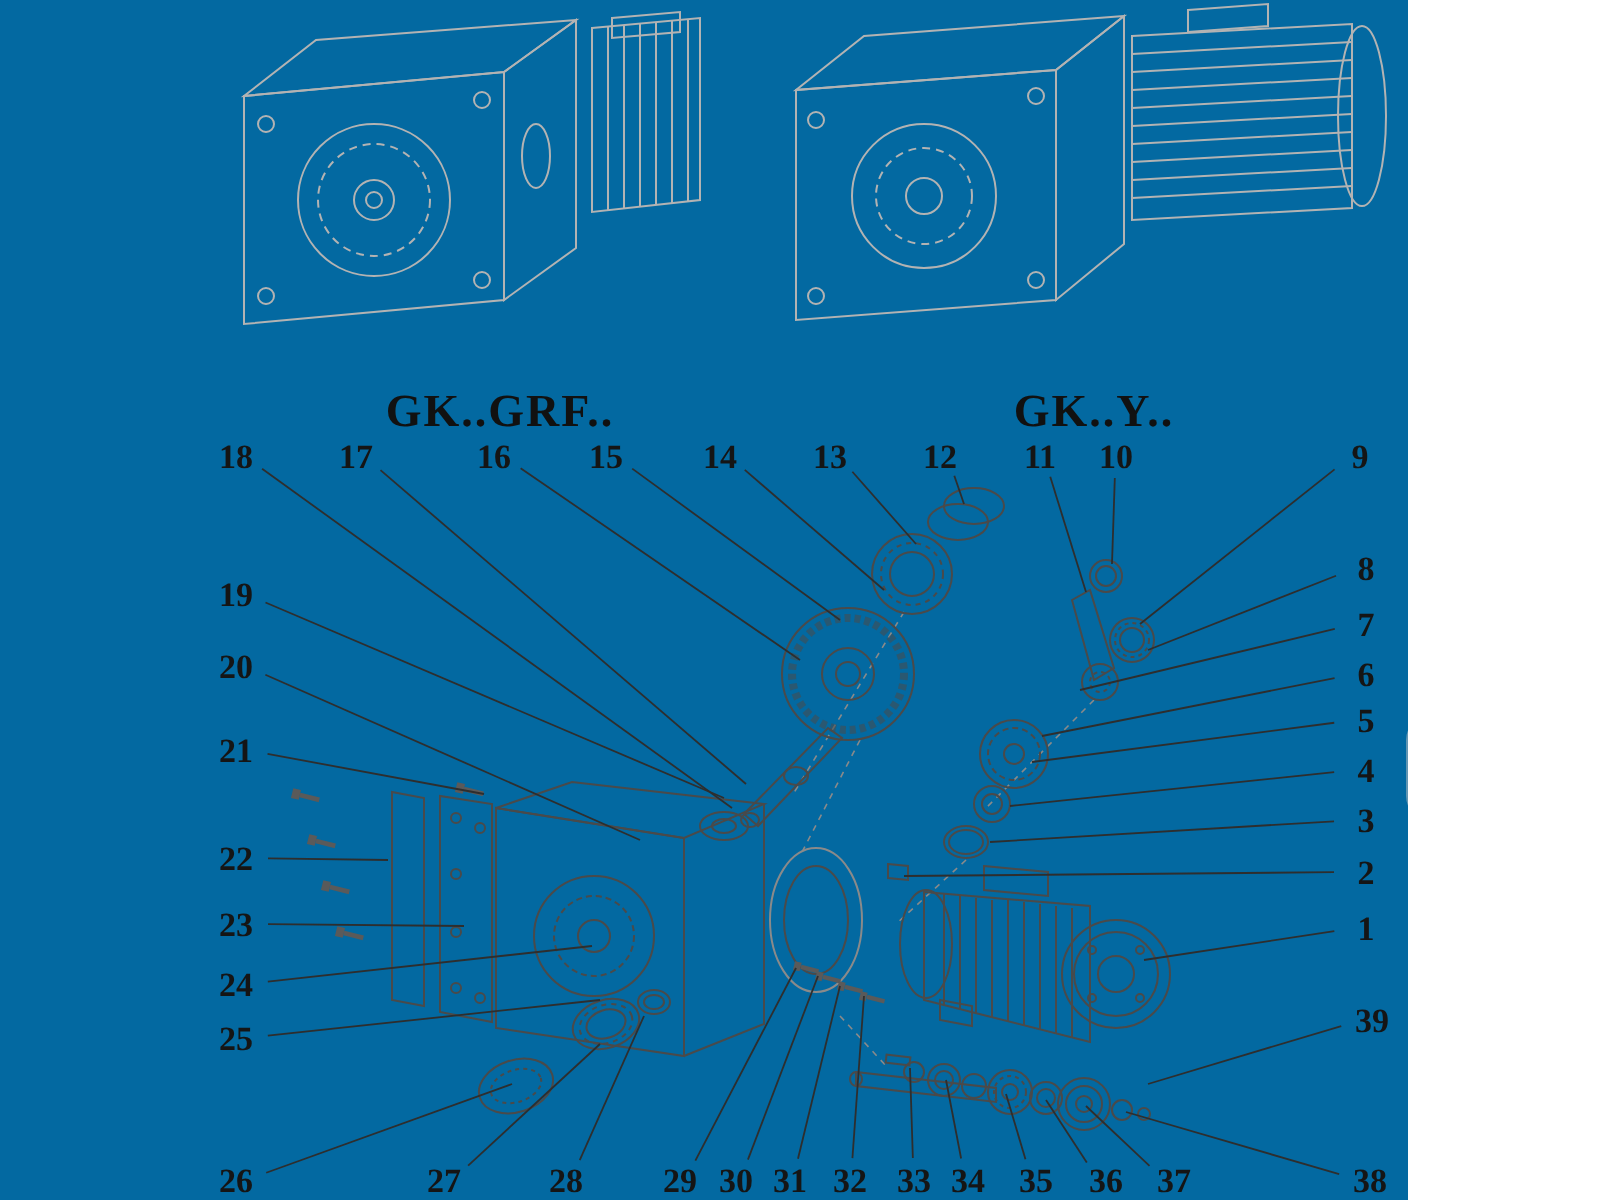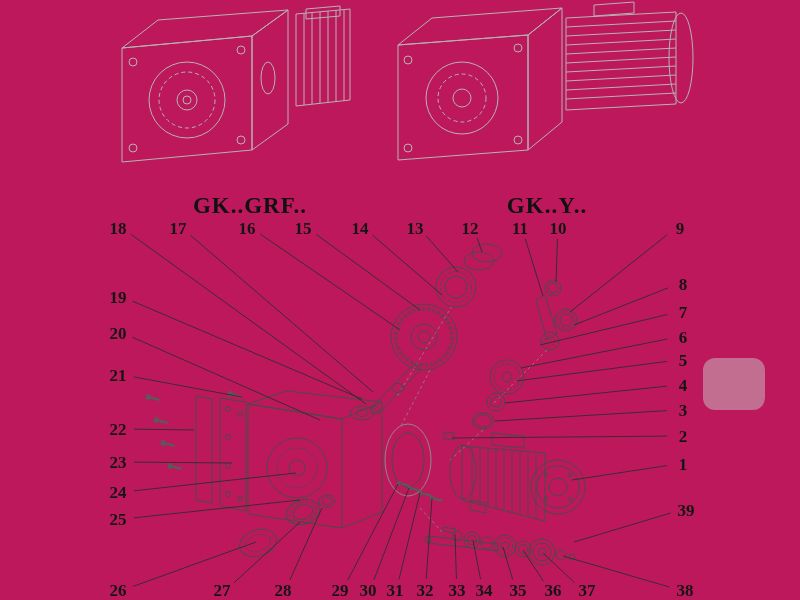--- a/index.html
+++ b/index.html
@@ -1,16 +1,16 @@
 <!DOCTYPE html>
 <html><head>
 <meta charset="utf-8">
 <style>
   html,body{margin:0;padding:0;background:#fff;}
-  .stage{position:relative;width:800px;height:600px;background:#be185d;overflow:hidden;
+  .stage{position:relative;width:704px;height:600px;background:#0369a1;overflow:hidden;
          font-family:"Liberation Serif",serif;}
   .stage svg{position:absolute;left:0;top:0;}
   .model-title{font-family:"Liberation Serif",serif;font-size:23px;font-weight:bold;
                fill:#111;text-anchor:middle;letter-spacing:1px;}
   #callout-layer line{stroke:#2e2e2e;stroke-width:0.9;}
   #callout-layer text{font-family:"Liberation Serif",serif;font-size:17px;font-weight:bold;
                       fill:#151515;text-anchor:middle;}
   .faint{stroke:#b3b3b3;}
   .art{stroke:#4a4a4a;}
   .watermark{position:absolute;left:703px;top:358px;width:62px;height:52px;

